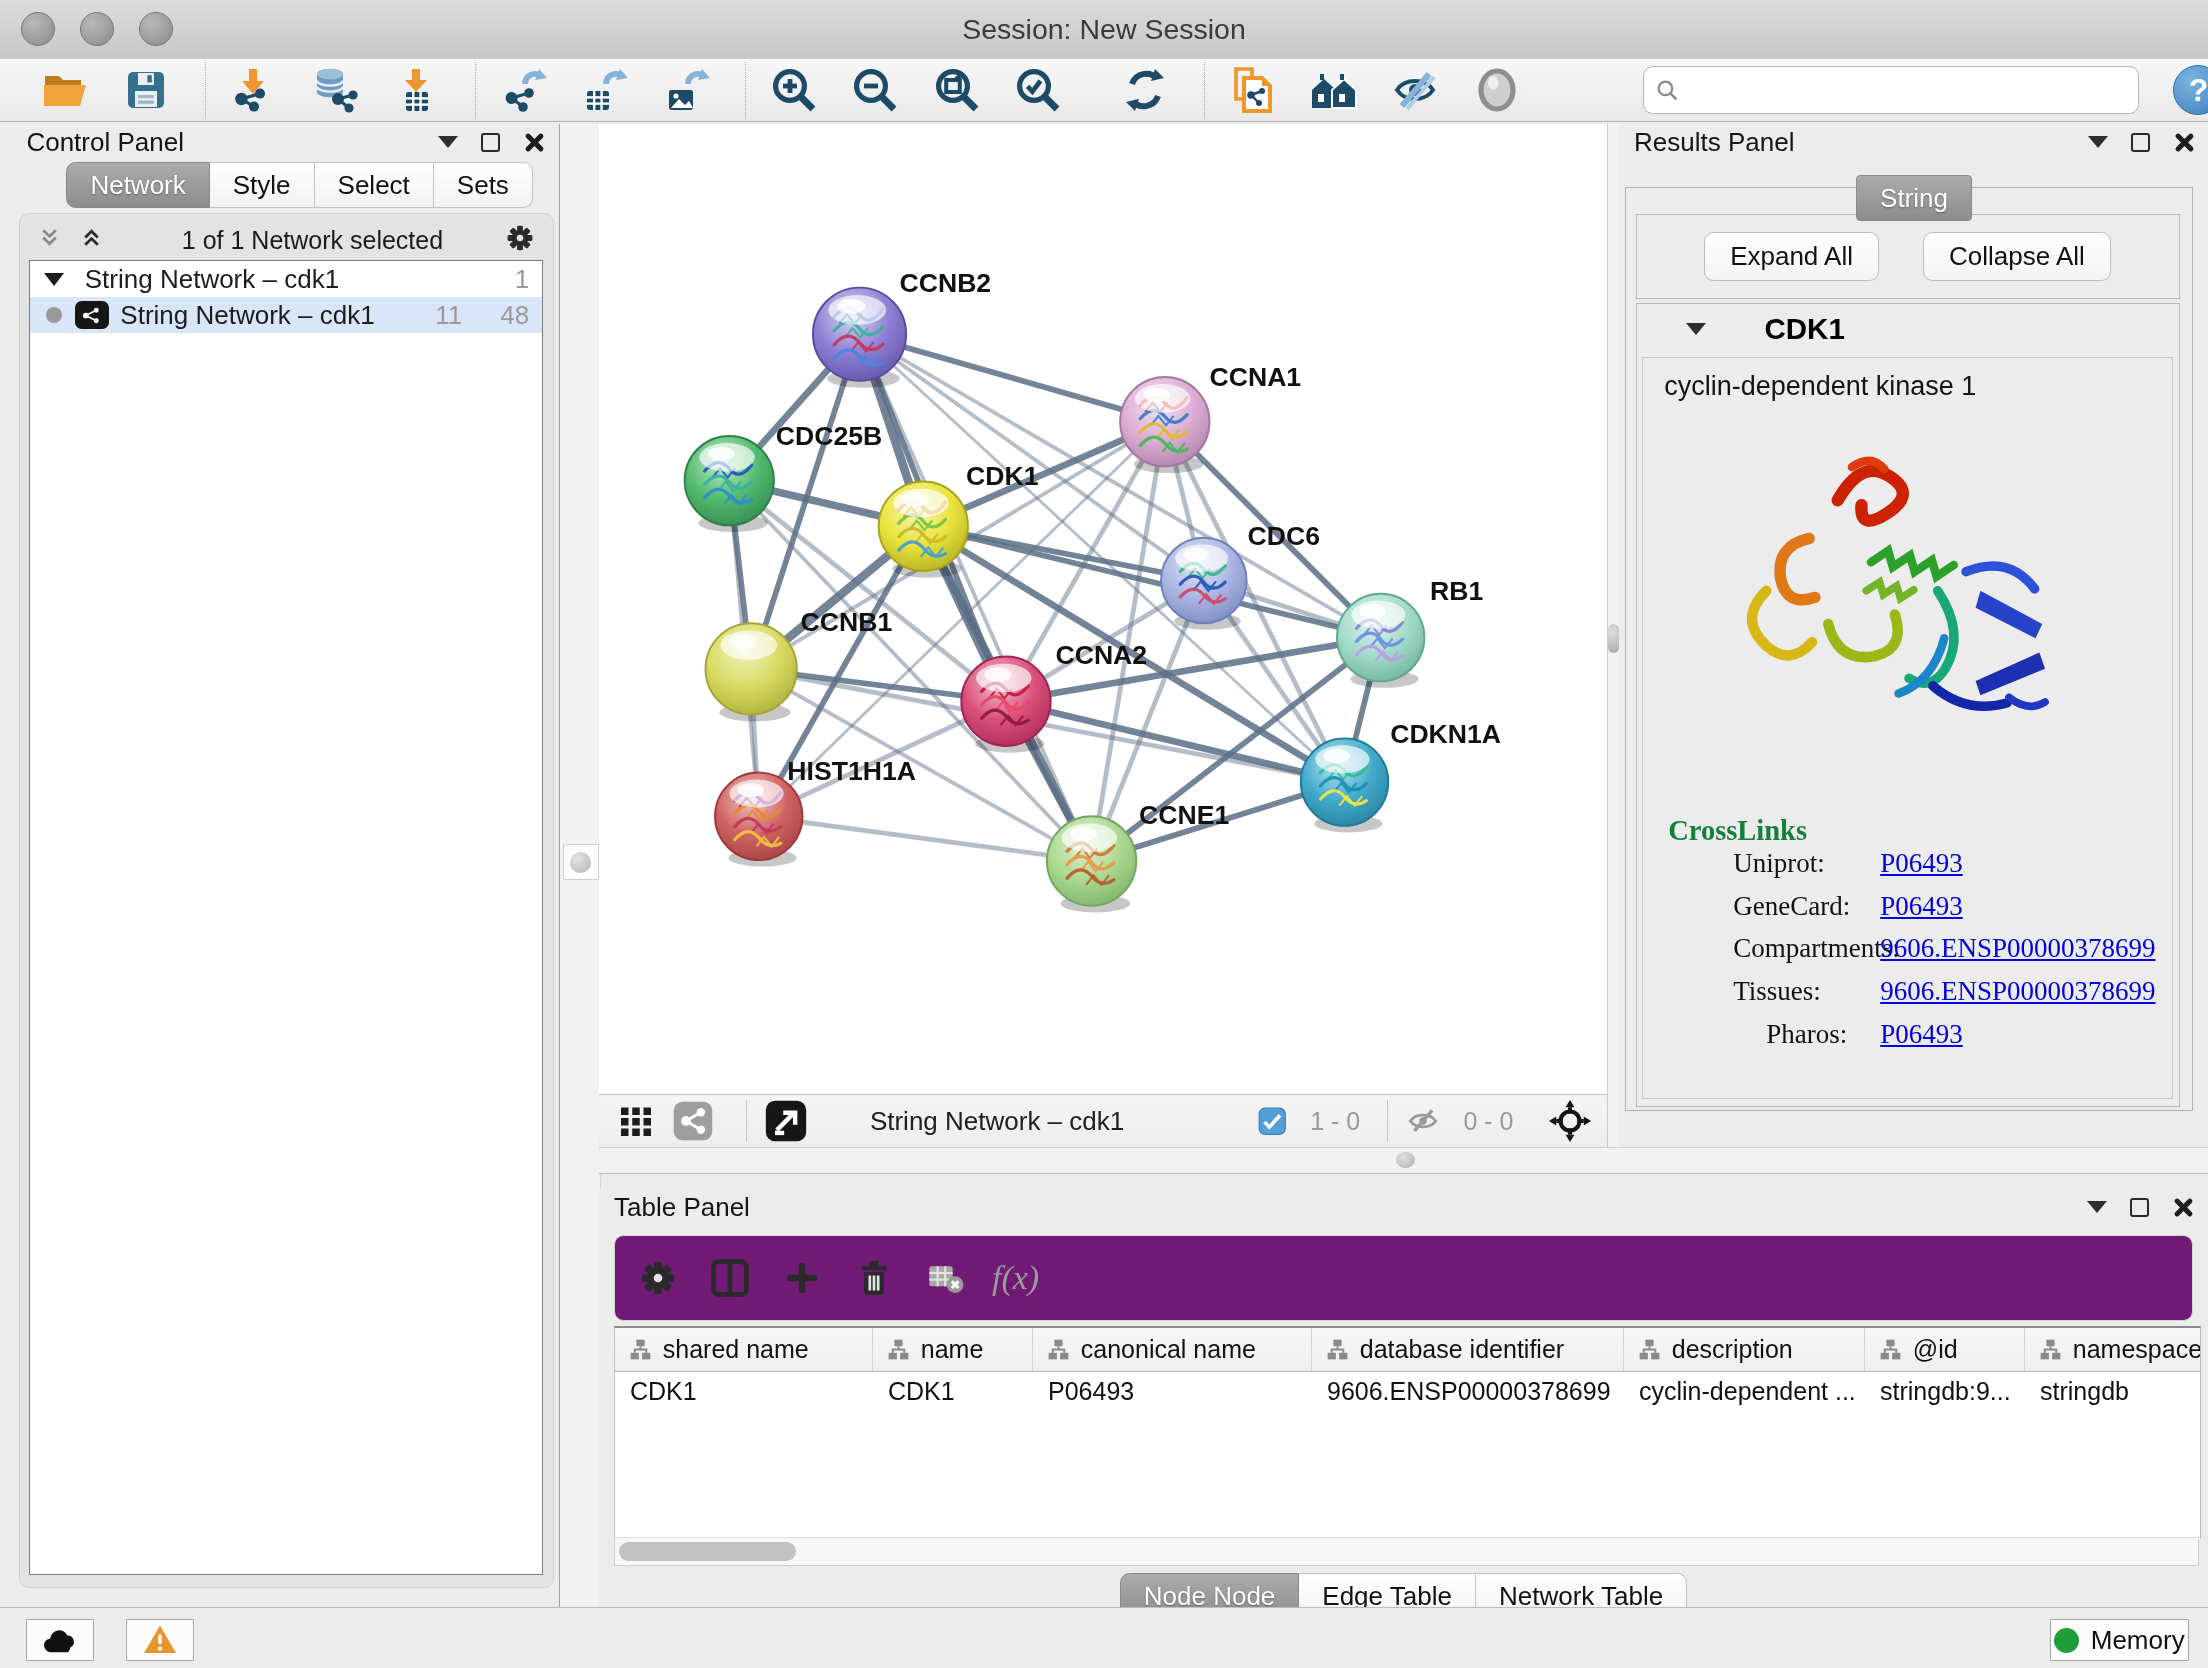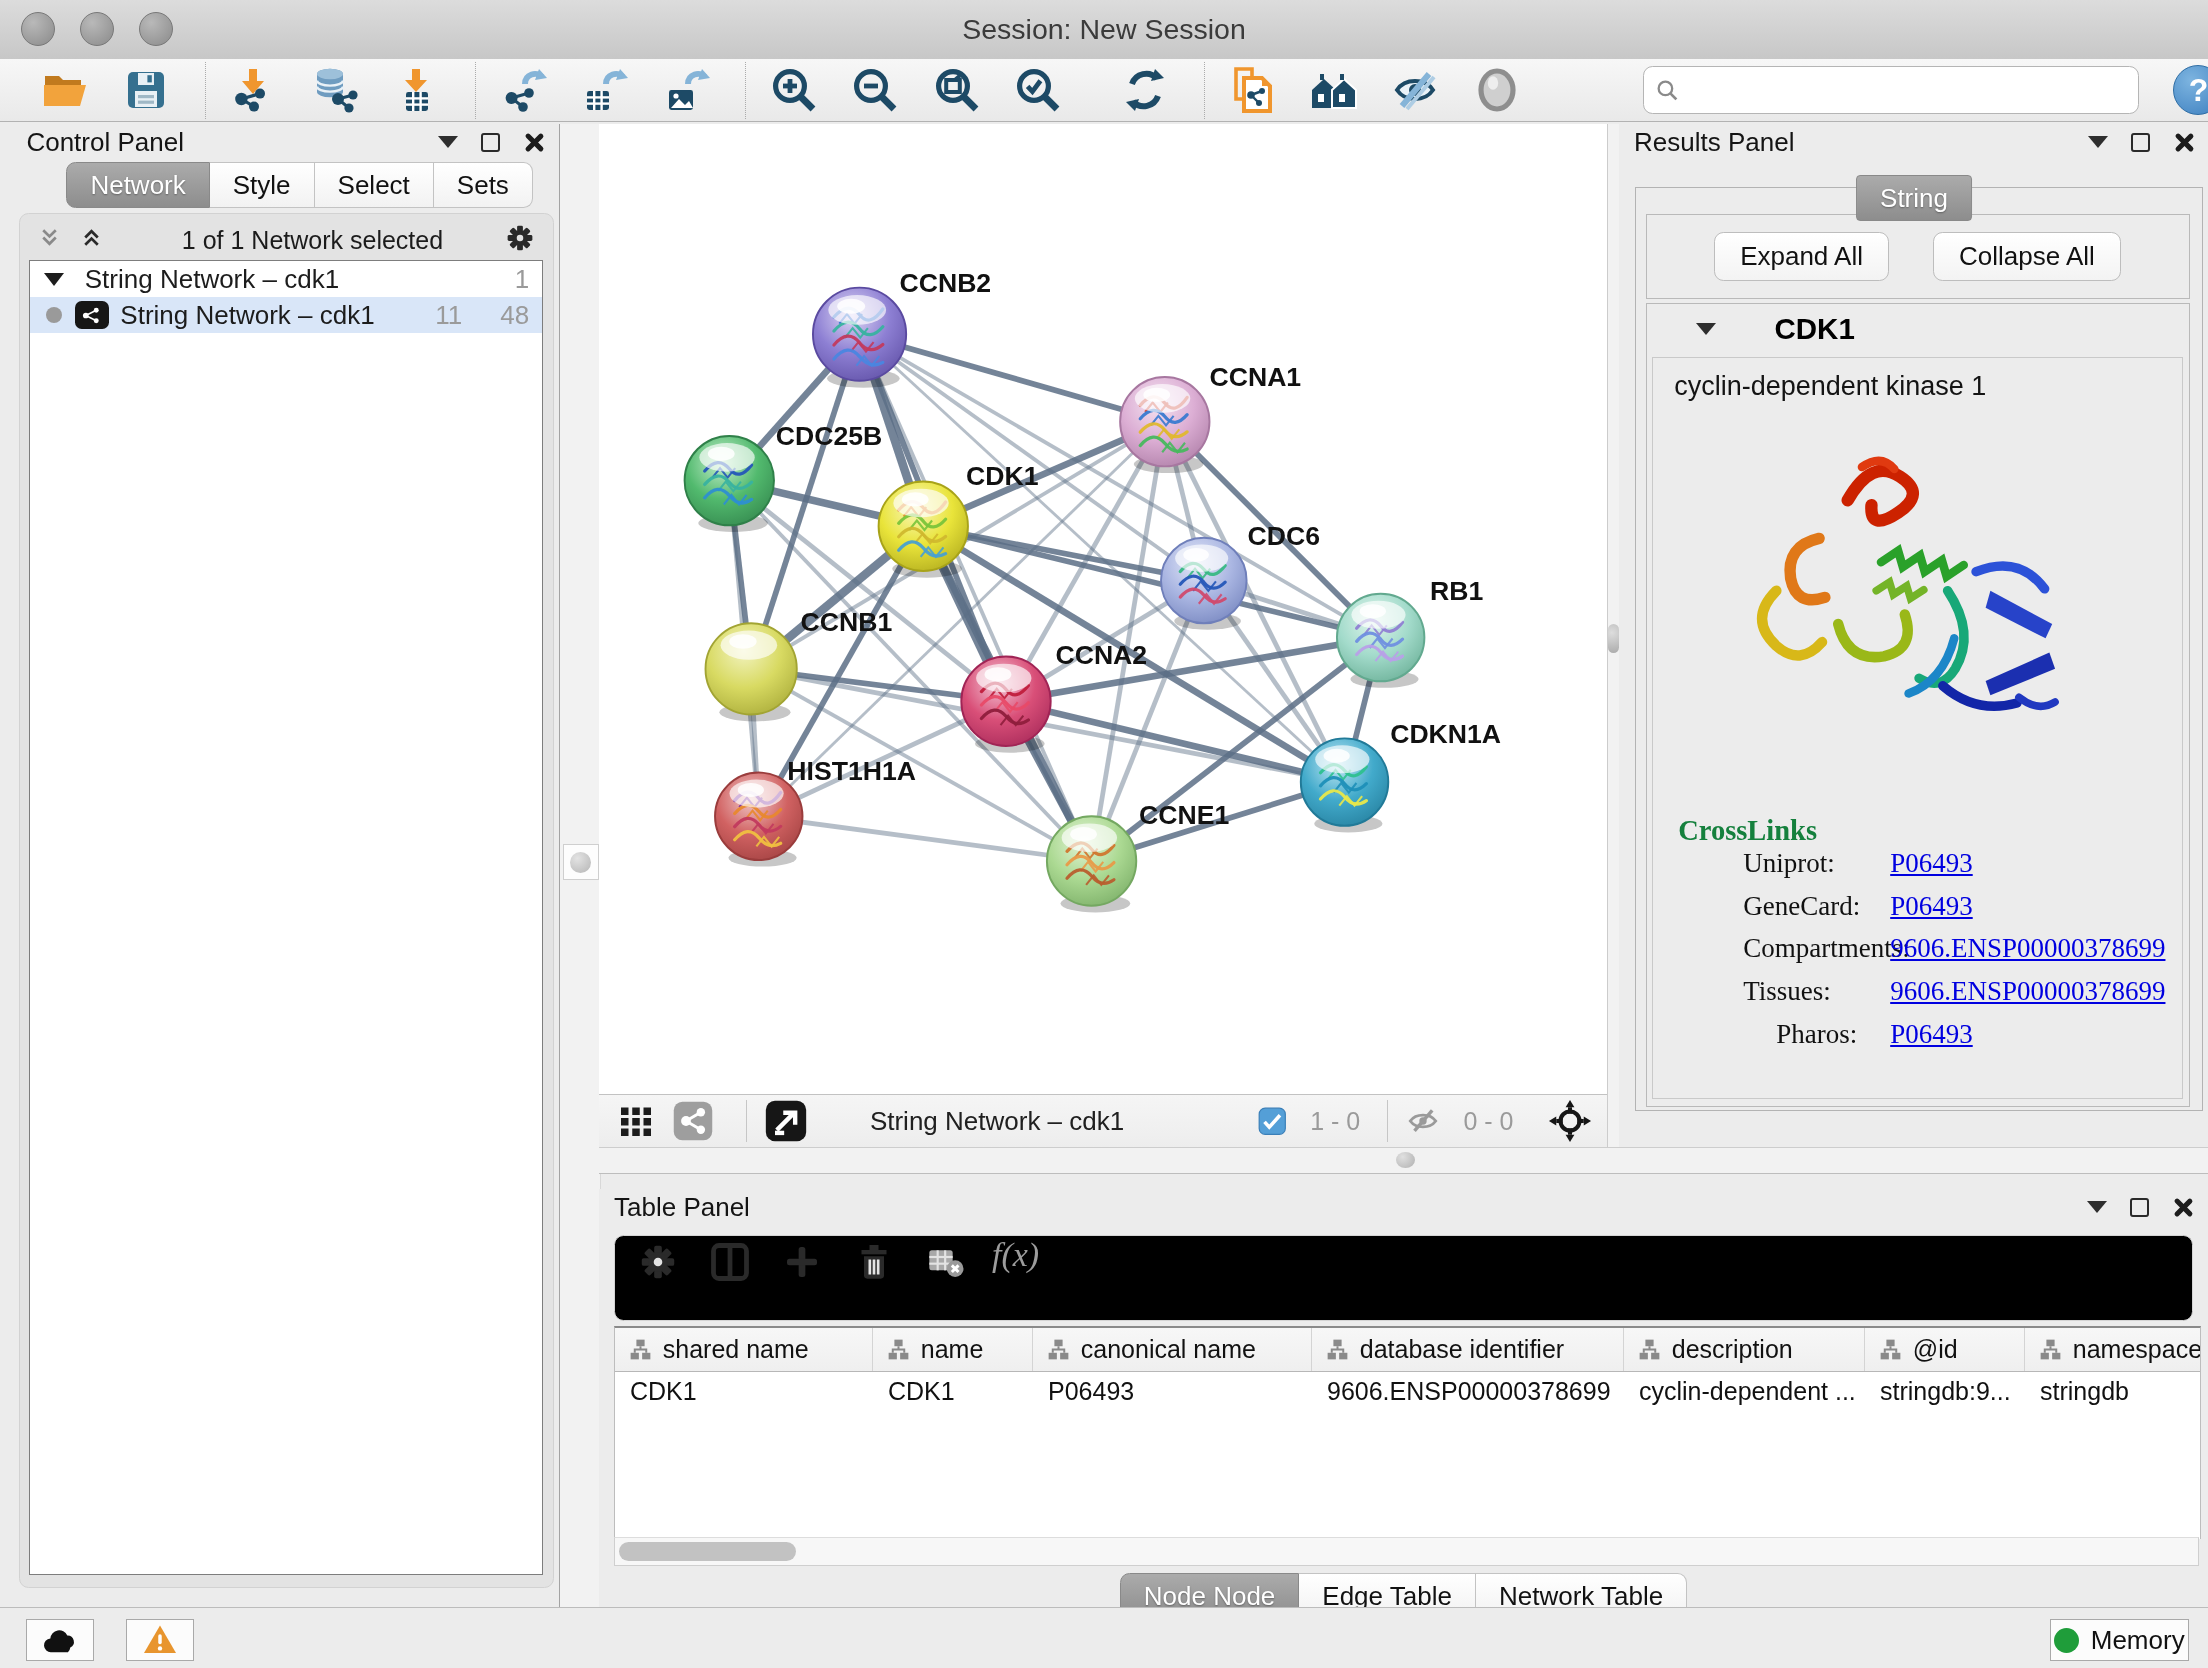--- a/index.html
+++ b/index.html
@@ -100,43 +100,43 @@
     display:flex;align-items:center;padding:0 15px;}
   .nt-ico{width:44px;height:44px;display:flex;align-items:center;justify-content:center;
     margin-right:13.3px;flex:none;}
   .vsep{width:0;height:42px;border-left:1px solid #c6c6c6;margin:0 17px;flex:none;}
   .nt-title{font-size:26px;color:#202020;margin-left:49px;flex:1;}
   .nt-count{font-size:25px;color:#9a9a9a;margin:0 9.5px;white-space:nowrap;}
 
   
   .results-panel{left:1619px;top:124px;width:590px;height:1025px;background:#ececec;}
   .rp-tab{position:absolute;left:50%;transform:translateX(-50%);top:36px;z-index:2;}
-  .rp-outer{position:absolute;left:16px;top:63px;width:566px;height:922px;
+  .rp-outer{position:absolute;left:6px;top:63px;width:566px;height:922px;
     border:1.9px solid #b3b3b3;background:#ececec;}
   .rp-expand{position:absolute;left:9.5px;top:26px;width:542px;height:83px;border:1px solid #b9b9b9;
     display:flex;align-items:center;justify-content:center;gap:44px;}
   .rp-btn{font-size:26px;padding:7.6px 25px;background:linear-gradient(#ffffff,#f3f3f3);
     border:1px solid #bdbdbd;border-radius:9.5px;color:#111;}
   .rp-sec{position:absolute;left:9.5px;top:115px;width:542px;height:802px;border:1px solid #b9b9b9;}
   .rp-sec-hdr{display:flex;align-items:center;height:49px;padding-left:49px;}
   .rp-sec-hdr .name{font-size:29.5px;font-weight:bold;margin-left:59px;color:#000;}
   .rp-inner{position:absolute;left:5.7px;top:53px;width:529px;height:740px;border:1px solid #c9c9c9;}
   .rp-desc{font-size:27px;color:#141414;padding:13.3px 0 0 21px;}
   .xl-head{font-family:"Liberation Serif",serif;font-weight:bold;font-size:28.5px;color:#15803d;
     position:absolute;left:25px;top:457px;}
   .xrow{position:absolute;left:42px;width:476px;display:flex;font-family:"Liberation Serif",serif;
     font-size:27px;margin-left:48px;}
   .xrow .xl{width:147px;color:#111;flex:none;}
   .xrow a{color:#0000e0;text-decoration:underline;}
   #protein-img{position:absolute;left:52px;top:90px;width:371px;height:314px;}
 
   
   .table-panel{left:599px;top:1172px;width:1609px;height:436px;background:#ececec;margin-top:17px;}
-  .tp-toolbar{position:absolute;left:15px;top:46px;width:1579px;height:86px;background:#000000;
-    border:1px solid #d4d4d4;border-radius:9.5px;display:flex;padding-left:17px;
+  .tp-toolbar{position:absolute;left:15px;top:46px;width:1579px;height:86px;background:#701a75;
+    border:1px solid #d4d4d4;border-radius:9.5px;display:flex;align-items:center;padding-left:17px;
     box-sizing:border-box;}
   .tp-ico{width:51px;height:51px;display:flex;align-items:center;justify-content:center;
     margin-right:21px;flex:none;}
   .fx{font-family:"Liberation Serif",serif;font-style:italic;font-size:34px;color:#9c9c9c;}
   .tbl{position:absolute;left:15px;top:137px;width:1585px;height:211px;background:#fff;
     border-top:2.9px solid #8a8a8a;border-left:1px solid #bdbdbd;border-right:1px solid #bdbdbd;
     overflow:hidden;}
   .tbl-head{display:flex;height:43px;background:linear-gradient(#f7f7f7,#efefef);
     border-bottom:1px solid #b7b7b7;}
   .th{display:flex;align-items:center;justify-content:flex-start;gap:9.5px;font-size:25px;color:#111;

